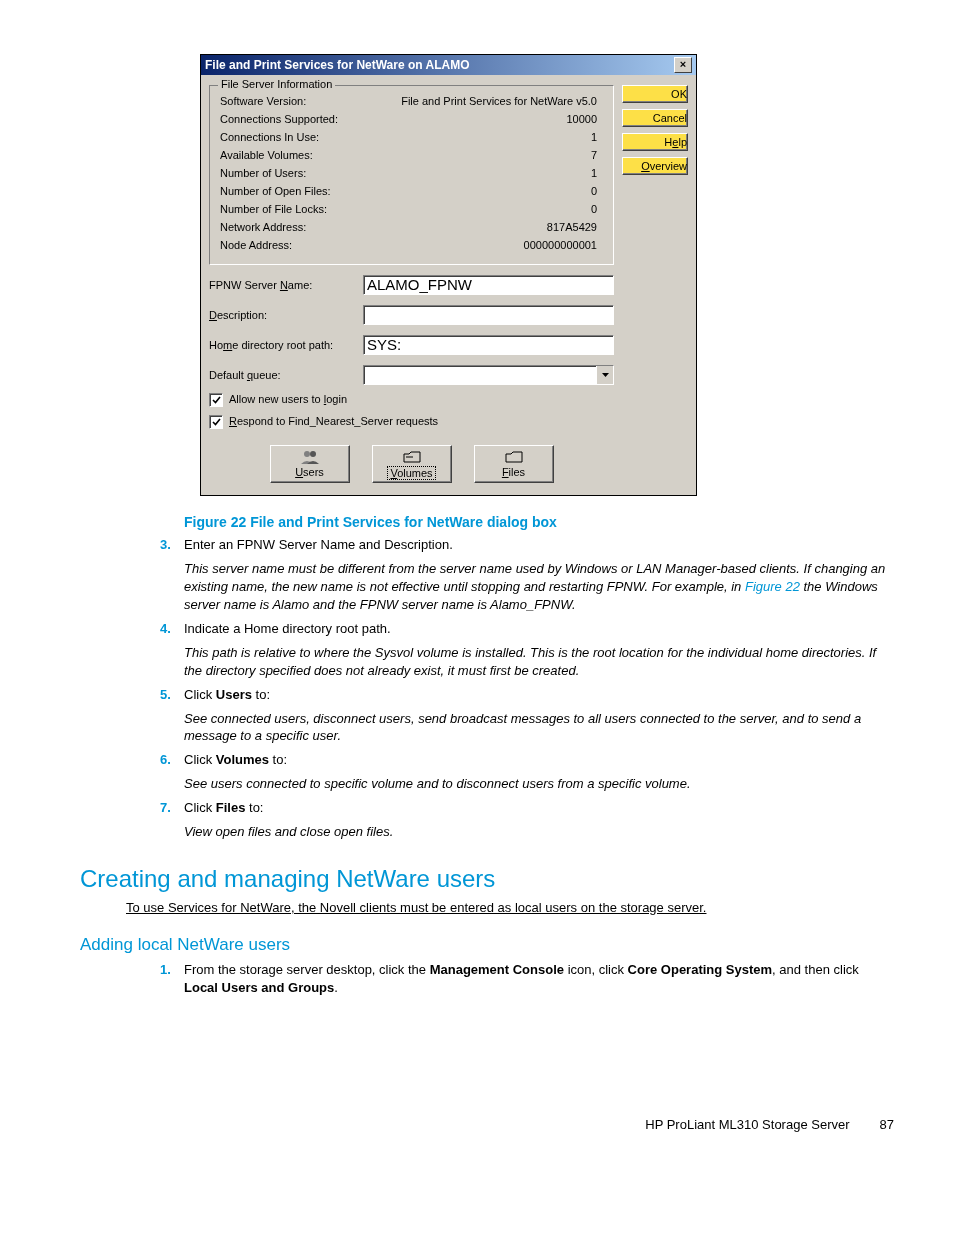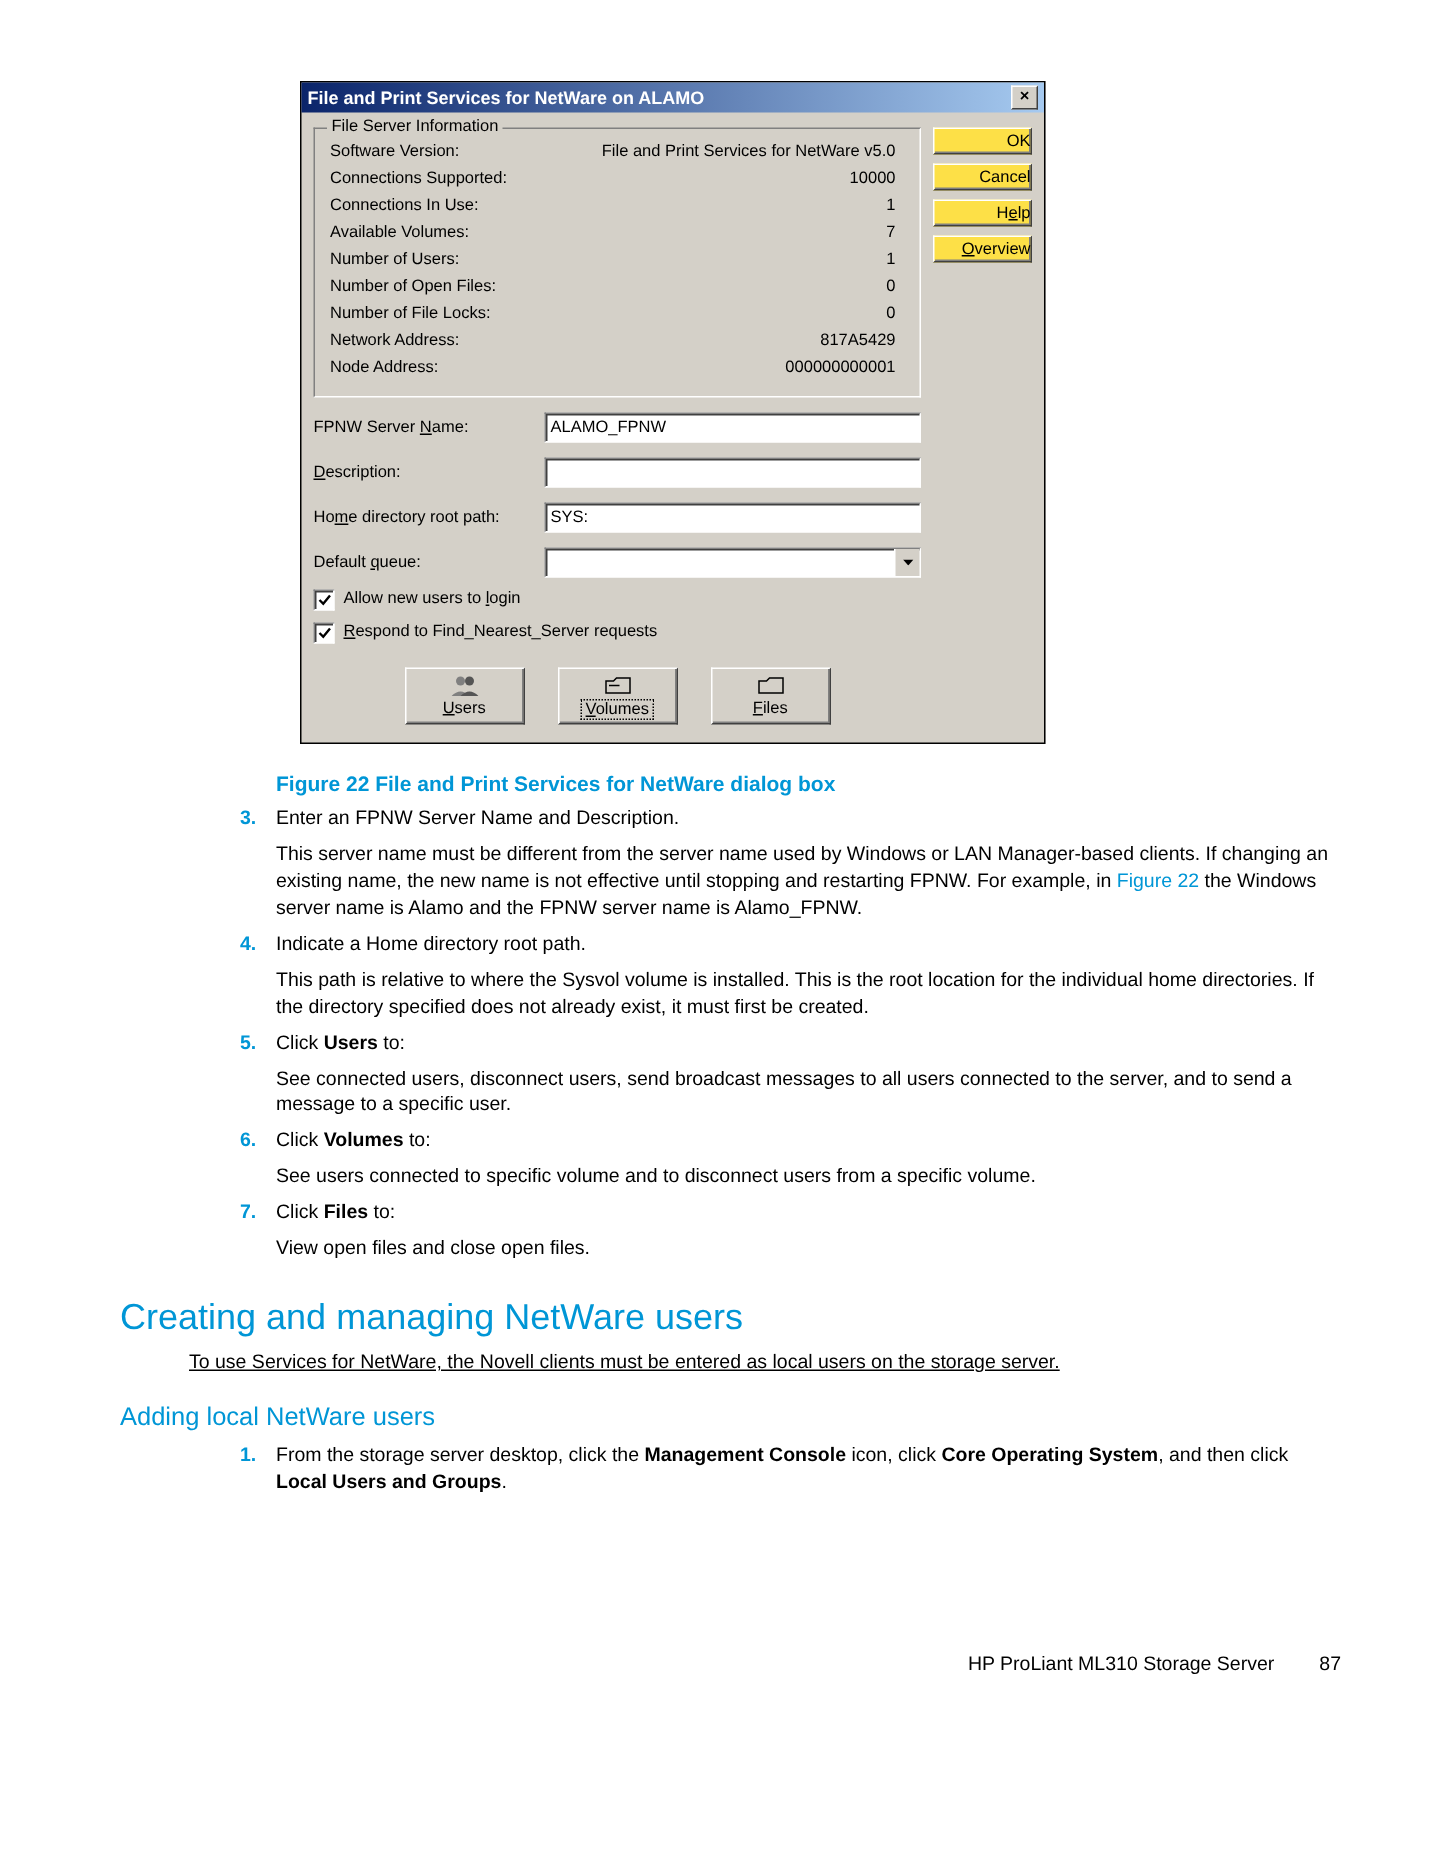--- a/index.html
+++ b/index.html
@@ -98,21 +98,21 @@
   .form-row .lab { width: 148px; }
   .txtbox {
     flex: 1;
     border: 1px solid #808080;
     border-right-color: #fff;
     border-bottom-color: #fff;
     background: #fff;
     height: 18px;
     padding: 0 3px;
     line-height: 18px;
-    font-size: 11px;
+    font-size: 15px;
     box-shadow: inset 1px 1px 0 #404040;
   }
   .combo {
     flex: 1;
     display: flex;
     border: 1px solid #808080;
     border-right-color: #fff;
     border-bottom-color: #fff;
     background: #fff;
     height: 18px;
@@ -179,20 +179,21 @@
   .ol-item .num {
     width: 24px;
     color: #0096d6;
     font-weight: bold;
     flex-shrink: 0;
   }
   .ol-item .txt { flex: 1; }
   .indent-para {
     margin: 6px 0 0 94px;
     line-height: 1.38;
+    font-style: italic;
   }
   .h1 {
     color: #0096d6;
     font-family: Arial, sans-serif;
     font-weight: normal;
     font-size: 24px;
     margin: 24px 0 6px -10px;
   }
   .h2 {
     color: #0096d6;
@@ -202,21 +203,21 @@
     margin: 18px 0 4px -10px;
   }
   .body-p {
     margin: 6px 0 0 36px;
     line-height: 1.38;
     text-decoration: underline;
   }
   .xref { color: #0096d6; }
   .footer {
     position: absolute;
-    bottom: 64px;
+    bottom: 48px;
     right: 60px;
     font-size: 13px;
     display: flex;
     gap: 30px;
   }
 </style>
 </head>
 <body>
 
 <div class="page">

